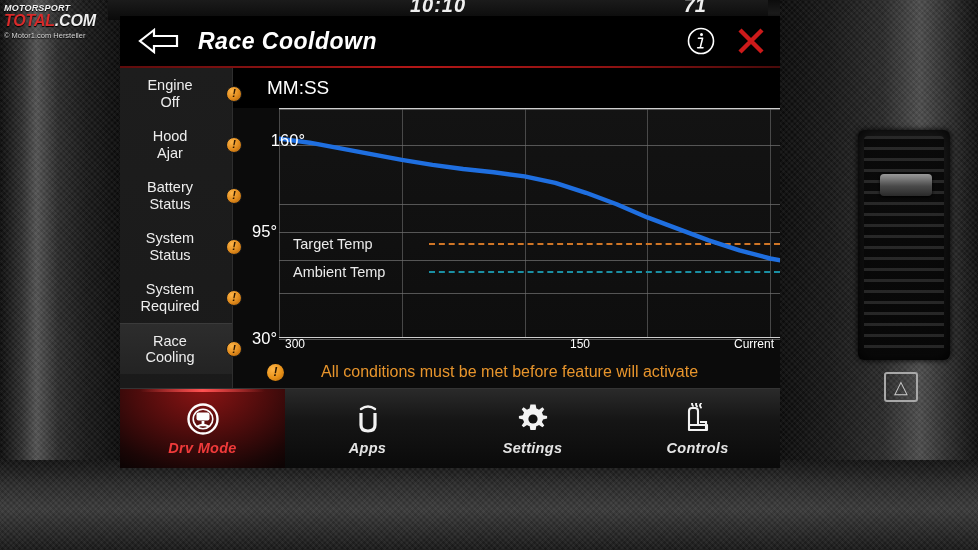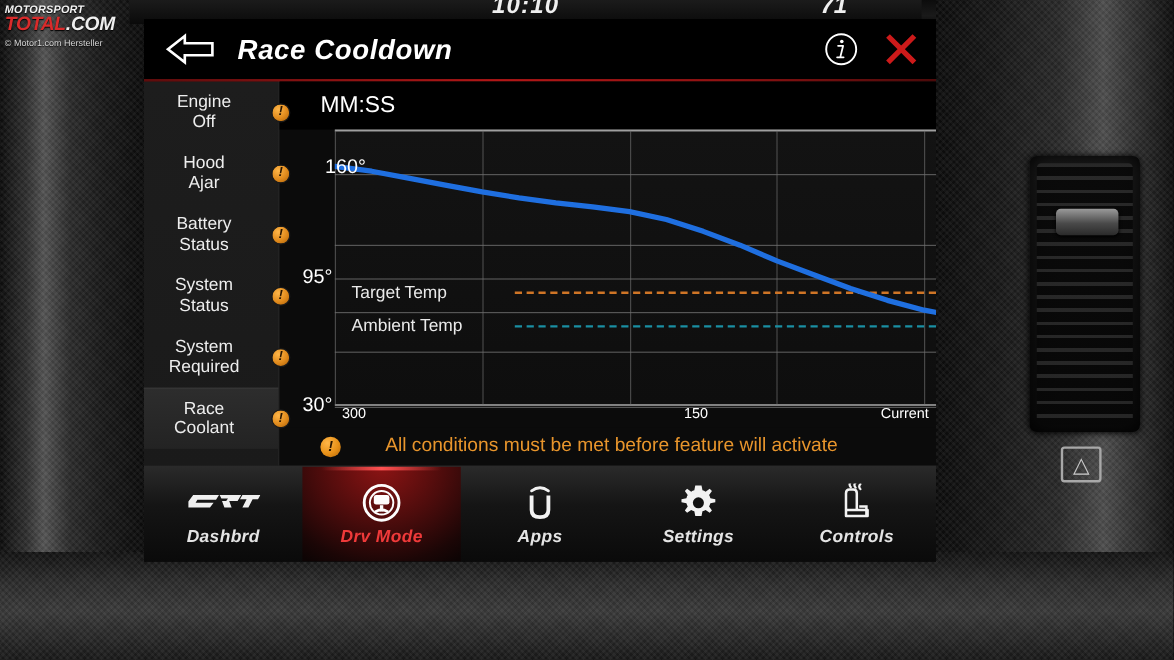--- a/index.html
+++ b/index.html
@@ -305,21 +305,21 @@
 Status</span>
           <span class="badge">!</span>
         </div>
         <div class="side-item">
           <span class="lbl">System
 Required</span>
           <span class="badge">!</span>
         </div>
         <div class="side-item selected">
           <span class="lbl">Race
-Coolant</span>
+Cooling</span>
           <span class="badge">!</span>
         </div>
       </div>
 
       <div class="content">
 
         <div class="chart-head">
           <div class="mmss">MM:SS</div>
         </div>
 
@@ -361,32 +361,20 @@
         <div class="warnrow">
           <span class="warn-badge">!</span>
           <span class="warn-text">All conditions must be met before feature will activate</span>
         </div>
 
       </div>
     </div>
 
     <div class="navbar">
 
-      <div class="nav-item">
-        <div class="nav-ico">
-          <svg width="62" height="20" viewBox="0 0 62 20">
-            <g fill="#f0f0f0">
-              <path d="M2 14 L20 14 L23 10 L8 10 L9.5 7.5 L25 7.5 L27.5 3.5 L6 3.5 L2 9 Z"></path>
-              <path d="M28 3.5 L46 3.5 L43 8.5 L36 8.5 L38 14 L32 14 L30 8.5 L33.5 8.5 L35 6.5 L29.5 6.5 Z"></path>
-              <path d="M47 3.5 L62 3.5 L60 7 L55.5 7 L52 14 L47 14 L50.5 7 L45 7 Z"></path>
-            </g>
-          </svg>
-        </div>
-        <div class="nav-lbl">Dashbrd</div>
-      </div>
 
       <div class="nav-item active">
         <div class="nav-ico">
           <svg width="34" height="34" viewBox="0 0 34 34">
             <circle cx="17" cy="17" r="14.5" fill="none" stroke="#fdfdfd" stroke-width="2.4"></circle>
             <circle cx="17" cy="17" r="9.8" fill="none" stroke="#fdfdfd" stroke-width="1.6"></circle>
             <rect x="10.5" y="10.5" width="13" height="8" rx="2" fill="#fdfdfd"></rect>
             <rect x="15.6" y="19" width="2.8" height="5.2" fill="#fdfdfd"></rect>
             <path d="M11.5 24.5 Q17 21.4 22.5 24.5" fill="none" stroke="#fdfdfd" stroke-width="2.2"></path>
           </svg>

